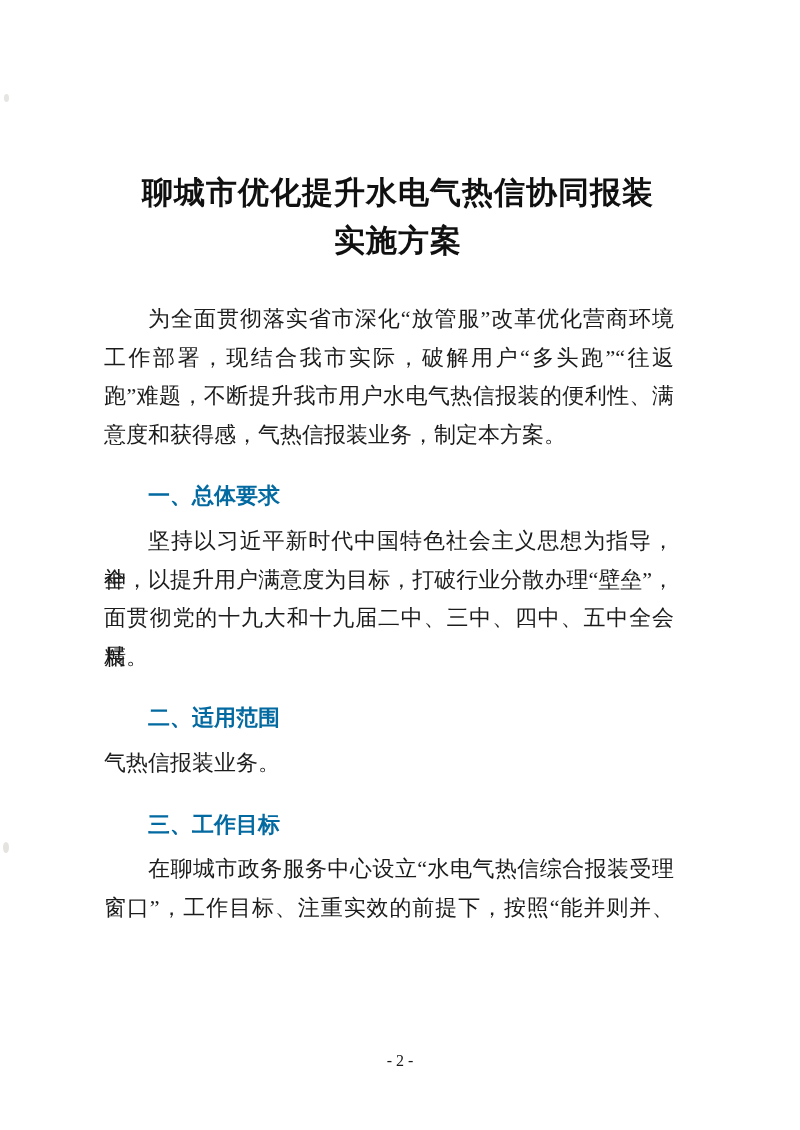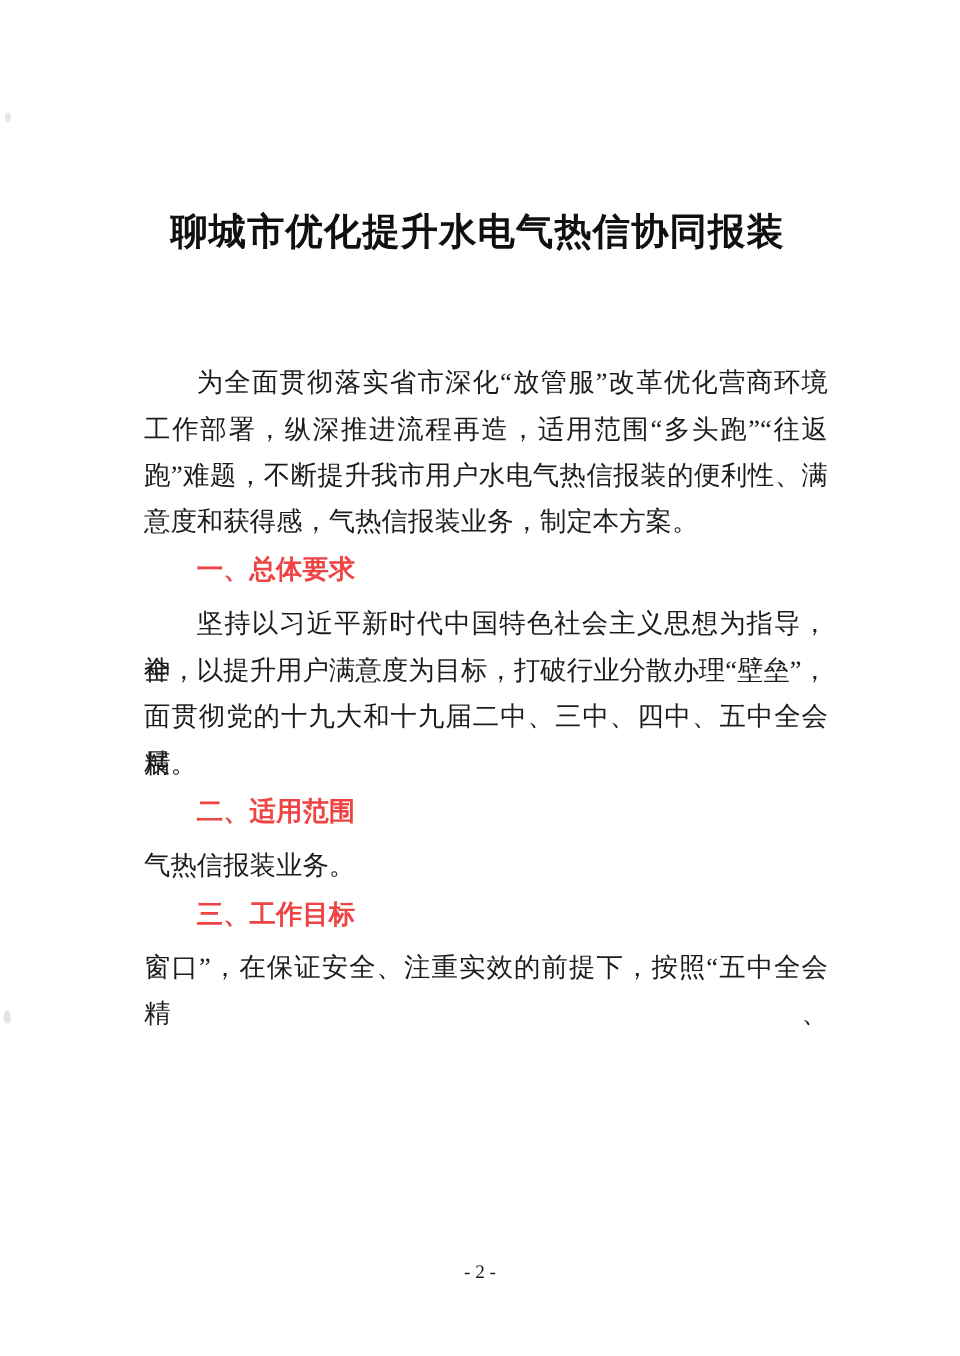--- a/index.html
+++ b/index.html
@@ -23,42 +23,42 @@
     font-weight:700;
     font-size:31px;
     line-height:48px;
     letter-spacing:1px;
     color:#101010;
   }
 
   
   .doc-body {
     position:absolute;
-    top:300px; left:120px; width:570px;
+    top:300px; left:104px; width:570px;
     color:#1c1c1c;
   }
   .line {
     height:38.6px;
     line-height:38.6px;
     font-size:22px;
     font-family:"Liberation Serif","DejaVu Serif",serif;
     white-space:nowrap;
     overflow:visible;
   }
   .line.just {
     white-space:normal;
     text-align:justify;
     text-align-last:justify;
   }
   .line.indent { text-indent:44px; }
   .line.heading {
     font-family:"Liberation Sans","DejaVu Sans",sans-serif;
     font-weight:700;
-    color:#ef4444;
-    margin-top:2px;
+    color:#0369a1;
+    margin-top:23px;
     margin-bottom:6px;
   }
 
   
   .page-number {
     position:absolute;
     top:1052px; left:0; width:800px;
     text-align:center;
     font-family:"Liberation Serif","DejaVu Serif",serif;
     font-size:16px;
@@ -77,33 +77,35 @@
 </head>
 <body>
 
 <div class="page">
 
   <div class="speck s1"></div>
   <div class="speck s2"></div>
 
   <div class="doc-title">
     <div class="title-line">聊城市优化提升水电气热信协同报装</div>
+    <div class="title-line">实施方案</div>
   </div>
 
   <div class="doc-body">
       <div class="line indent just">为全面贯彻落实省市深化“放管服”改革优化营商环境</div>
-      <div class="line just">工作部署，纵深推进流程再造，适用范围“多头跑”“往返</div>
+      <div class="line just">工作部署，现结合我市实际，破解用户“多头跑”“往返</div>
       <div class="line just">跑”难题，不断提升我市用户水电气热信报装的便利性、满</div>
       <div class="line">意度和获得感，气热信报装业务，制定本方案。</div>
       <div class="line heading indent">一、总体要求</div>
       <div class="line indent just">坚持以习近平新时代中国特色社会主义思想为指导，全</div>
       <div class="line just">神，以提升用户满意度为目标，打破行业分散办理“壁垒”，</div>
       <div class="line just">面贯彻党的十九大和十九届二中、三中、四中、五中全会精</div>
       <div class="line">展。</div>
       <div class="line heading indent">二、适用范围</div>
       <div class="line">气热信报装业务。</div>
       <div class="line heading indent">三、工作目标</div>
-      <div class="line just">窗口”，在保证安全、注重实效的前提下，按照“五中全会精、</div>
+      <div class="line indent just">在聊城市政务服务中心设立“水电气热信综合报装受理</div>
+      <div class="line just">窗口”，工作目标、注重实效的前提下，按照“能并则并、</div>
     </div>
 
   <div class="page-number">- 2 -</div>
 
 </div>
 
 </body></html>

